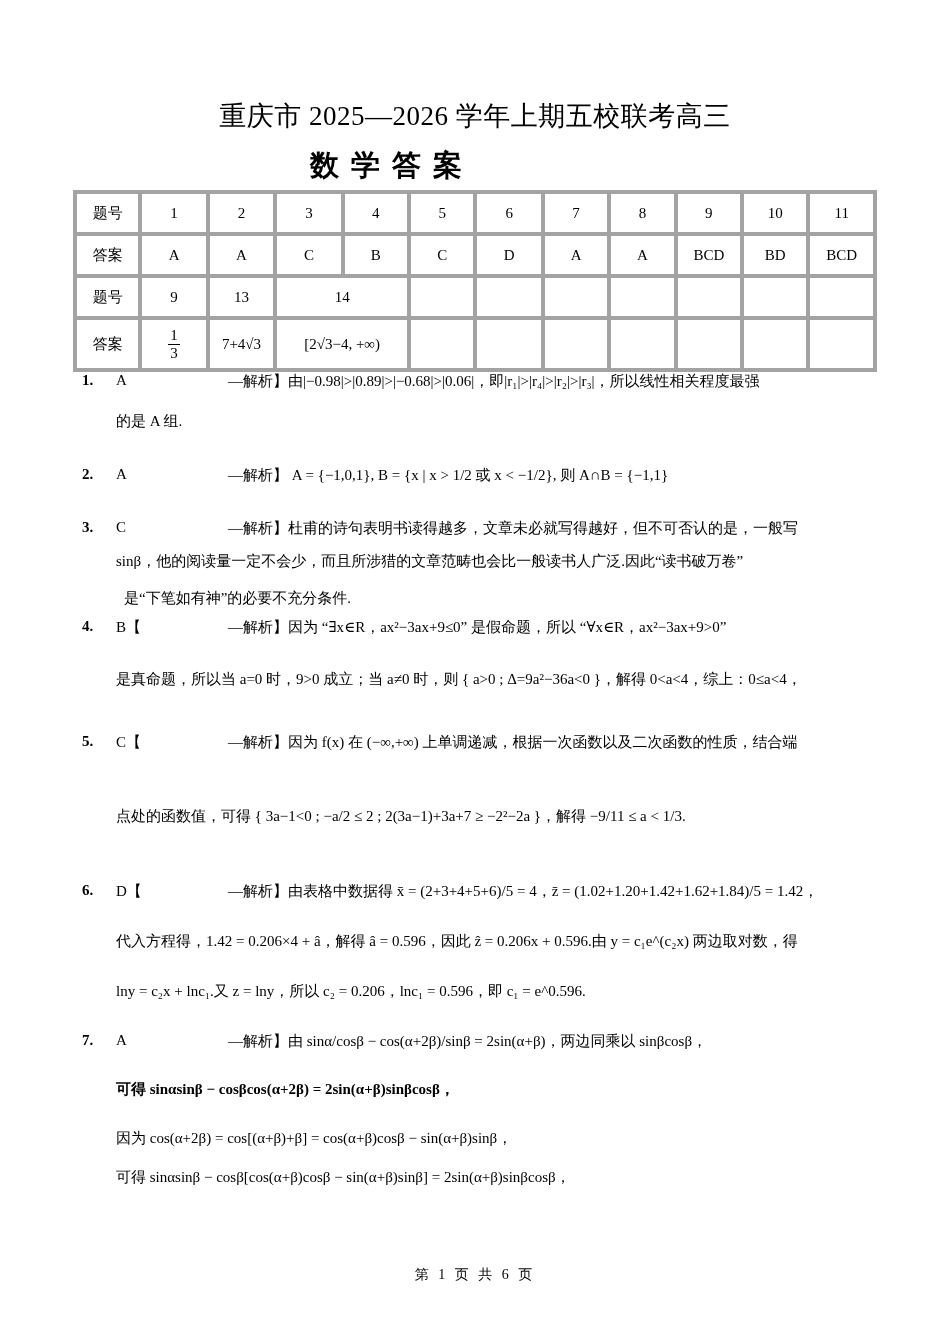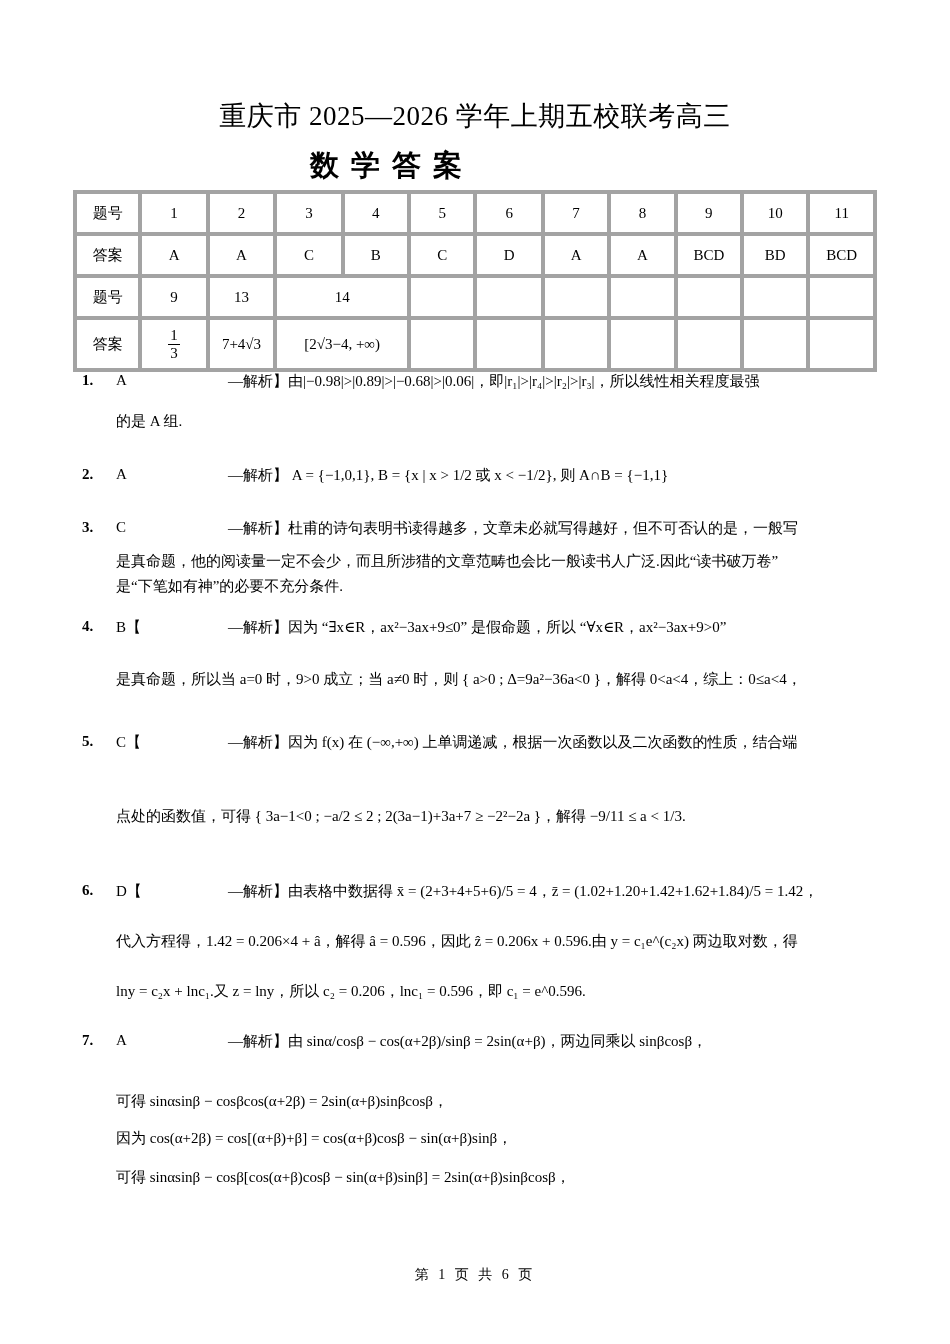--- a/index.html
+++ b/index.html
@@ -113,22 +113,22 @@
 <div class="item" style="top:466px;">
   <span class="num">2.</span>
   <span class="ch">A</span>
   <span class="lead">—解析】 A = {−1,0,1}, B = {x | x &gt; 1/2 或 x &lt; −1/2}, 则 A∩B = {−1,1}</span>
 </div>
 
 <div class="item" style="top:519px;">
   <span class="num">3.</span>
   <span class="ch">C</span>
   <span class="lead">—解析】杜甫的诗句表明书读得越多，文章未必就写得越好，但不可否认的是，一般写</span>
-  <span class="line" style="top:33px;">是真命题，他的阅读量一定不会少，而且所涉猎的文章范畴也会比一般读书人广泛.因此“读书破万卷”</span>
-  <span class="line" style="top:58px;">是“下笔如有神”的必要不充分条件.</span>
+  <span class="line" style="top:33px;">sinβ，他的阅读量一定不会少，而且所涉猎的文章范畴也会比一般读书人广泛.因此“读书破万卷”</span>
+  <span class="line" style="top:70px;margin-left:8px;">是“下笔如有神”的必要不充分条件.</span>
 </div>
 
 <div class="item" style="top:618px;">
   <span class="num">4.</span>
   <span class="ch">B【</span>
   <span class="lead">—解析】因为 “∃x∈R，ax²−3ax+9≤0” 是假命题，所以 “∀x∈R，ax²−3ax+9&gt;0”</span>
   <span class="line" style="top:52px;">是真命题，所以当 a=0 时，9&gt;0 成立；当 a≠0 时，则 { a&gt;0 ; Δ=9a²−36a&lt;0 }，解得 0&lt;a&lt;4，综上：0≤a&lt;4，</span>
 </div>
 
 <div class="item" style="top:733px;">
@@ -143,18 +143,18 @@
   <span class="ch">D【</span>
   <span class="lead">—解析】由表格中数据得 x̄ = (2+3+4+5+6)/5 = 4，z̄ = (1.02+1.20+1.42+1.62+1.84)/5 = 1.42，</span>
   <span class="line" style="top:50px;">代入方程得，1.42 = 0.206×4 + â，解得 â = 0.596，因此 ẑ = 0.206x + 0.596.由 y = c₁e^(c₂x) 两边取对数，得</span>
   <span class="line" style="top:100px;">lny = c₂x + lnc₁.又 z = lny，所以 c₂ = 0.206，lnc₁ = 0.596，即 c₁ = e^0.596.</span>
 </div>
 
 <div class="item" style="top:1032px;">
   <span class="num">7.</span>
   <span class="ch">A</span>
   <span class="lead">—解析】由 sinα/cosβ − cos(α+2β)/sinβ = 2sin(α+β)，两边同乘以 sinβcosβ，</span>
-  <span class="line" style="top:60px;">可得 sinαsinβ − cosβcos(α+2β) = 2sin(α+β)sinβcosβ，</span>
+  <span class="line" style="top:48px;font-weight:bold;">可得 sinαsinβ − cosβcos(α+2β) = 2sin(α+β)sinβcosβ，</span>
   <span class="line" style="top:97px;">因为 cos(α+2β) = cos[(α+β)+β] = cos(α+β)cosβ − sin(α+β)sinβ，</span>
   <span class="line" style="top:136px;">可得 sinαsinβ − cosβ[cos(α+β)cosβ − sin(α+β)sinβ] = 2sin(α+β)sinβcosβ，</span>
 </div>
 
 <div class="footer">第 1 页 共 6 页</div>
 
 </body></html>

